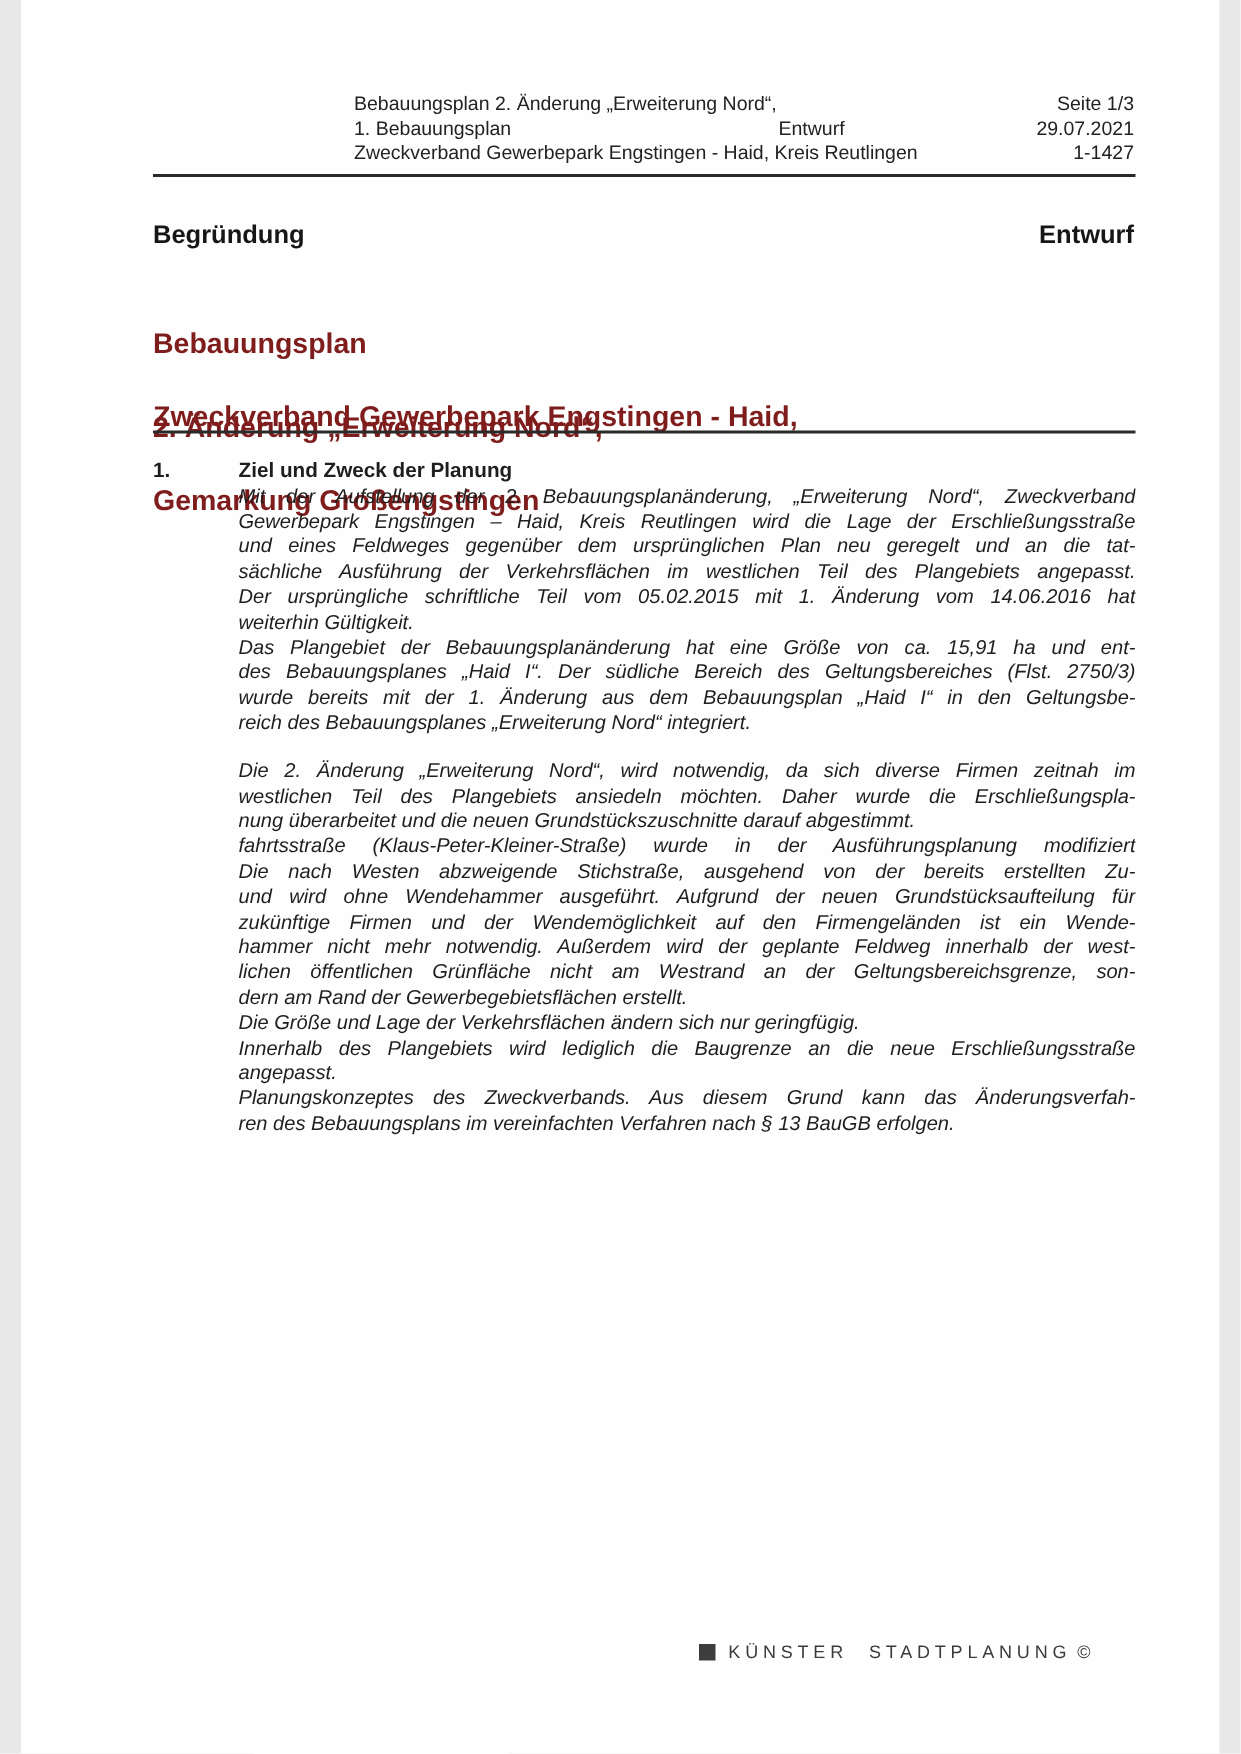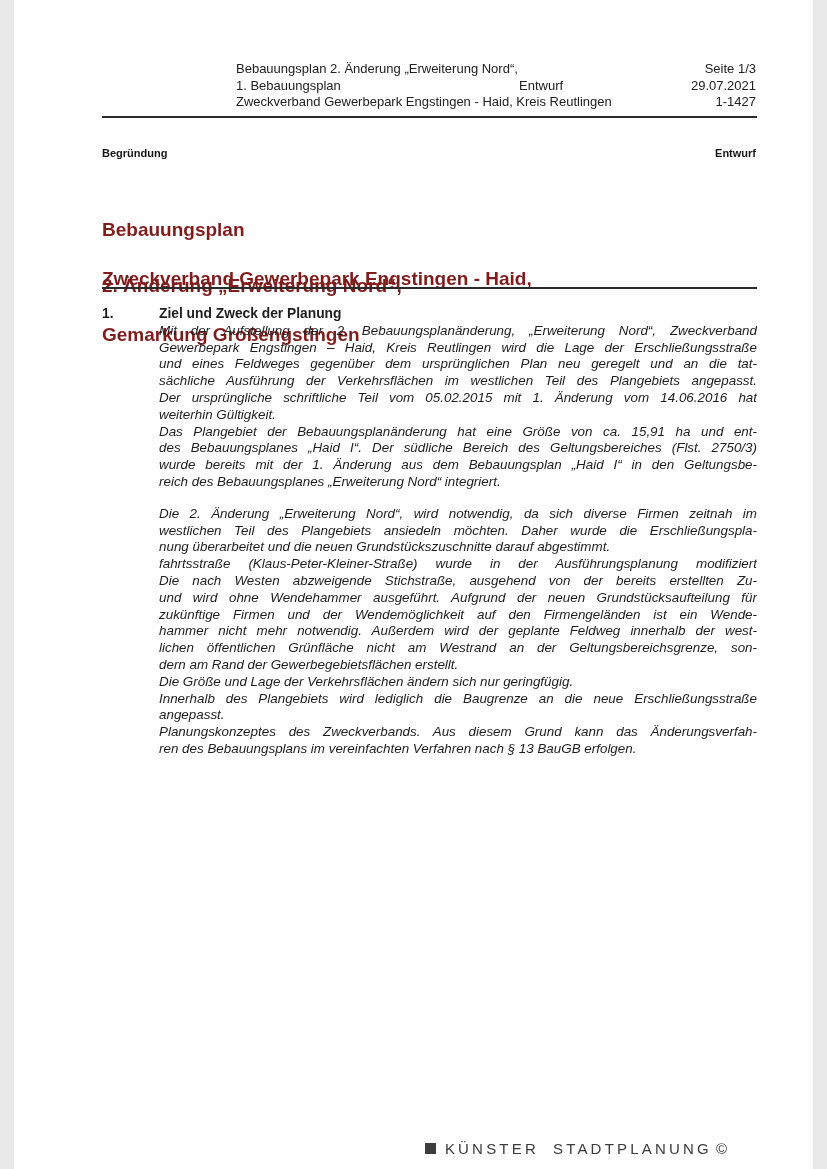--- a/index.html
+++ b/index.html
@@ -43,21 +43,21 @@
 
   
   .doc-title-row {
     position: absolute;
     left: 88px;
     top: 147px;
     width: 654px;
     display: flex;
     justify-content: space-between;
     font-weight: bold;
-    font-size: 11px;
+    font-size: 17px;
     color: #161616;
   }
   .plan-block, .org-block {
     position: absolute;
     left: 88px;
     font-weight: bold;
     font-size: 19px;
     line-height: 18.5px;
     color: #7f1d1d;
     white-space: pre;
@@ -89,25 +89,25 @@
   }
   .jline {
     text-align: justify;
     text-align-last: justify;
   }
 
   
   .footer {
     position: absolute;
     right: 86px;
-    top: 1140px;
+    top: 1094px;
     display: flex;
     align-items: center;
     color: #3b3b3b;
-    font-size: 15px;
+    font-size: 12px;
     letter-spacing: 3.2px;
     white-space: pre;
   }
   .footer-square {
     width: 11px;
     height: 11px;
     background: #3d3d3d;
     margin-right: 9px;
     flex: 0 0 11px;
   }

